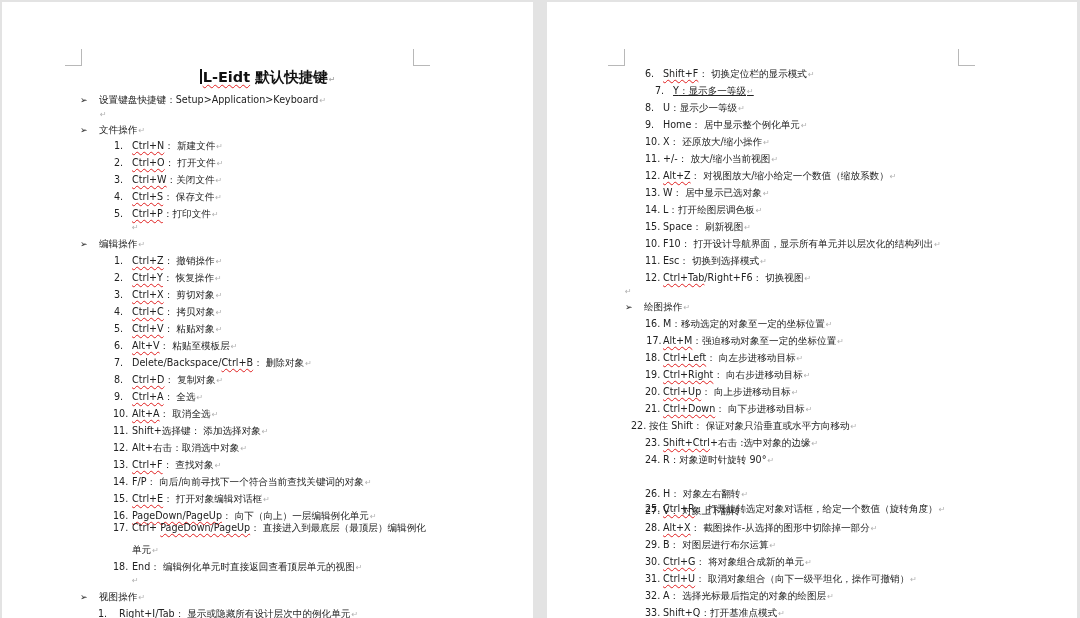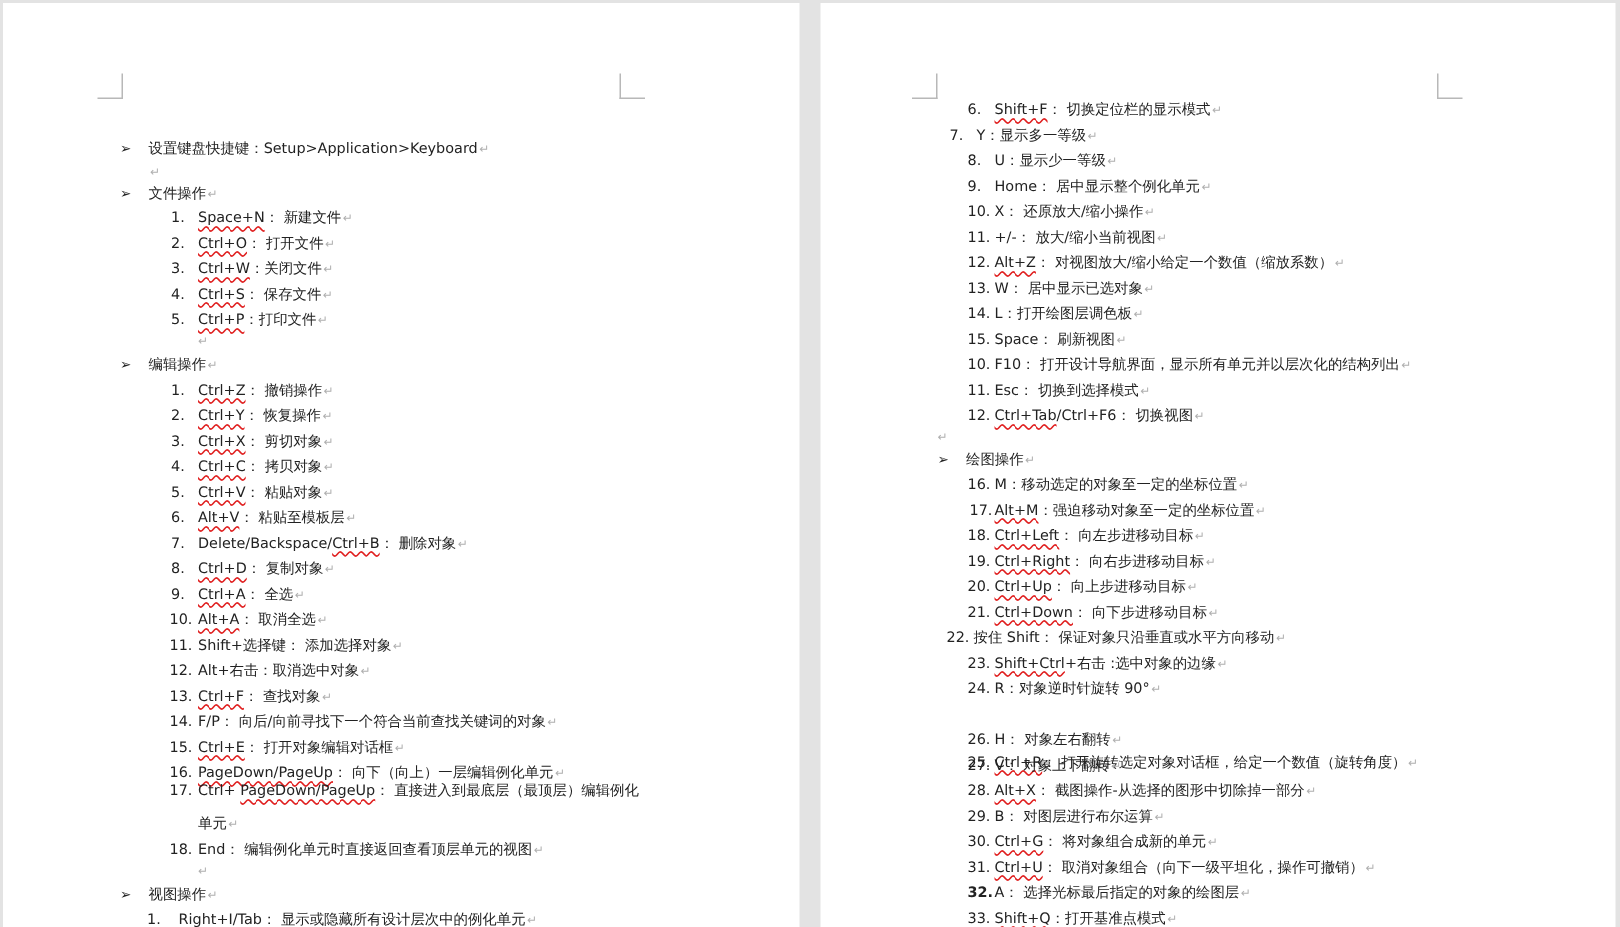--- a/index.html
+++ b/index.html
@@ -31,27 +31,30 @@
   .bullet { position:absolute; font-size:9px; color:#222; }
   .num { display:inline-block; }
   .empty-para { position:absolute; color:#b0b0b0; font-size:8px; }
 </style>
 </head>
 <body>
 
 <div class="page" id="page-left">
   <div class="corner tl" style="left:63px; top:47px;"></div>
   <div class="corner tr" style="left:411px; top:47px;"></div>
+  <div class="doc-title">
+    <span class="cursor-bar"></span><span class="wavy">L-Eidt</span><span> 默认快捷键</span><span class="pmark">↵</span>
+  </div>
   <div id="left-content">
       <div class="bullet" style="left: 78px; top: 93px;">➢</div>
       <div class="line" style="left: 97px; top: 92px;"><span>设置键盘快捷键：Setup&gt;Application&gt;Keyboard</span><span class="pmark">↵</span></div>
       <div class="empty-para" style="left: 98px; top: 108px;">↵</div>
       <div class="bullet" style="left: 78px; top: 123px;">➢</div>
       <div class="line" style="left: 97px; top: 122px;"><span>文件操作</span><span class="pmark">↵</span></div>
-      <div class="line" style="left: 112px; top: 138px;"><span class="num" style="width: 18px;">1.</span><span class="wavy">Space+N</span><span>：  新建文件</span><span class="pmark">↵</span></div>
+      <div class="line" style="left: 112px; top: 138px;"><span class="num" style="width: 18px;">1.</span><span class="wavy">Ctrl+N</span><span>：  新建文件</span><span class="pmark">↵</span></div>
       <div class="line" style="left: 112px; top: 155px;"><span class="num" style="width: 18px;">2.</span><span class="wavy">Ctrl+O</span><span>：  打开文件</span><span class="pmark">↵</span></div>
       <div class="line" style="left: 112px; top: 172px;"><span class="num" style="width: 18px;">3.</span><span class="wavy">Ctrl+W</span><span>：关闭文件</span><span class="pmark">↵</span></div>
       <div class="line" style="left: 112px; top: 189px;"><span class="num" style="width: 18px;">4.</span><span class="wavy">Ctrl+S</span><span>：  保存文件</span><span class="pmark">↵</span></div>
       <div class="line" style="left: 112px; top: 206px;"><span class="num" style="width: 18px;">5.</span><span class="wavy">Ctrl+P</span><span>：打印文件</span><span class="pmark">↵</span></div>
       <div class="empty-para" style="left: 130px; top: 221px;">↵</div>
       <div class="bullet" style="left: 78px; top: 237px;">➢</div>
       <div class="line" style="left: 97px; top: 236px;"><span>编辑操作</span><span class="pmark">↵</span></div>
       <div class="line" style="left: 112px; top: 253px;"><span class="num" style="width: 18px;">1.</span><span class="wavy">Ctrl+Z</span><span>：  撤销操作</span><span class="pmark">↵</span></div>
       <div class="line" style="left: 112px; top: 270px;"><span class="num" style="width: 18px;">2.</span><span class="wavy">Ctrl+Y</span><span>：  恢复操作</span><span class="pmark">↵</span></div>
       <div class="line" style="left: 112px; top: 287px;"><span class="num" style="width: 18px;">3.</span><span class="wavy">Ctrl+X</span><span>：  剪切对象</span><span class="pmark">↵</span></div>
@@ -76,47 +79,47 @@
       <div class="line" style="left: 97px; top: 589px;"><span>视图操作</span><span class="pmark">↵</span></div>
       <div class="line" style="left: 96px; top: 606px;"><span class="num" style="width: 21px;">1.</span><span class="wavy">Right+I</span><span>/Tab</span><span>：  显示或隐藏所有设计层次中的例化单元</span><span class="pmark">↵</span></div>
     </div>
 </div>
 
 <div class="page" id="page-right">
   <div class="corner tl" style="left:61px; top:47px;"></div>
   <div class="corner tr" style="left:411px; top:47px;"></div>
   <div id="right-content">
       <div class="line" style="left: 98px; top: 66px;"><span class="num" style="width: 18px;">6.</span><span class="wavy">Shift+F</span><span>：  切换定位栏的显示模式</span><span class="pmark">↵</span></div>
-      <div class="line" style="left: 86px; top: 83px;"><span class="num" style="width: 18px;">7.</span><span>Y</span><span>：显示多一等级</span><span class="pmark">↵</span></div>
+      <div class="line" style="left: 108px; top: 83px; text-decoration: underline;"><span class="num" style="width: 18px;">7.</span><span>Y</span><span>：显示多一等级</span><span class="pmark">↵</span></div>
       <div class="line" style="left: 98px; top: 100px;"><span class="num" style="width: 18px;">8.</span><span>U</span><span>：显示少一等级</span><span class="pmark">↵</span></div>
       <div class="line" style="left: 98px; top: 117px;"><span class="num" style="width: 18px;">9.</span><span>Home</span><span>：  居中显示整个例化单元</span><span class="pmark">↵</span></div>
       <div class="line" style="left: 98px; top: 134px;"><span class="num" style="width: 18px;">10.</span><span>X</span><span>：  还原放大/缩小操作</span><span class="pmark">↵</span></div>
       <div class="line" style="left: 98px; top: 151px;"><span class="num" style="width: 18px;">11.</span><span>+/-</span><span>：  放大/缩小当前视图</span><span class="pmark">↵</span></div>
       <div class="line" style="left: 98px; top: 168px;"><span class="num" style="width: 18px;">12.</span><span class="wavy">Alt+Z</span><span>：  对视图放大/缩小给定一个数值（缩放系数）</span><span class="pmark">↵</span></div>
       <div class="line" style="left: 98px; top: 185px;"><span class="num" style="width: 18px;">13.</span><span>W</span><span>：  居中显示已选对象</span><span class="pmark">↵</span></div>
       <div class="line" style="left: 98px; top: 202px;"><span class="num" style="width: 18px;">14.</span><span>L</span><span>：打开绘图层调色板</span><span class="pmark">↵</span></div>
       <div class="line" style="left: 98px; top: 219px;"><span class="num" style="width: 18px;">15.</span><span>Space</span><span>：  刷新视图</span><span class="pmark">↵</span></div>
       <div class="line" style="left: 98px; top: 236px;"><span class="num" style="width: 18px;">10.</span><span>F10</span><span>：  打开设计导航界面，显示所有单元并以层次化的结构列出</span><span class="pmark">↵</span></div>
       <div class="line" style="left: 98px; top: 253px;"><span class="num" style="width: 18px;">11.</span><span>Esc</span><span>：  切换到选择模式</span><span class="pmark">↵</span></div>
-      <div class="line" style="left: 98px; top: 270px;"><span class="num" style="width: 18px;">12.</span><span class="wavy">Ctrl+Tab</span><span>/Ctrl+F6</span><span>：  切换视图</span><span class="pmark">↵</span></div>
+      <div class="line" style="left: 98px; top: 270px;"><span class="num" style="width: 18px;">12.</span><span class="wavy">Ctrl+Tab</span><span>/Right+F6</span><span>：  切换视图</span><span class="pmark">↵</span></div>
       <div class="empty-para" style="left: 78px; top: 285px;">↵</div>
       <div class="bullet" style="left: 78px; top: 300px;">➢</div>
       <div class="line" style="left: 97px; top: 299px;"><span>绘图操作</span><span class="pmark">↵</span></div>
       <div class="line" style="left: 98px; top: 316px;"><span class="num" style="width: 18px;">16.</span><span>M</span><span>：移动选定的对象至一定的坐标位置</span><span class="pmark">↵</span></div>
       <div class="line" style="left: 98px; top: 333px; text-align: center;"><span class="num" style="width: 18px;">17.</span><span class="wavy">Alt+M</span><span>：强迫移动对象至一定的坐标位置</span><span class="pmark">↵</span></div>
       <div class="line" style="left: 98px; top: 350px;"><span class="num" style="width: 18px;">18.</span><span class="wavy">Ctrl+Left</span><span>：  向左步进移动目标</span><span class="pmark">↵</span></div>
       <div class="line" style="left: 98px; top: 367px;"><span class="num" style="width: 18px;">19.</span><span class="wavy">Ctrl+Right</span><span>：  向右步进移动目标</span><span class="pmark">↵</span></div>
       <div class="line" style="left: 98px; top: 384px;"><span class="num" style="width: 18px;">20.</span><span class="wavy">Ctrl+Up</span><span>：  向上步进移动目标</span><span class="pmark">↵</span></div>
       <div class="line" style="left: 98px; top: 401px;"><span class="num" style="width: 18px;">21.</span><span class="wavy">Ctrl+Down</span><span>：  向下步进移动目标</span><span class="pmark">↵</span></div>
       <div class="line" style="left: 84px; top: 418px;"><span class="num" style="width: 18px;">22.</span><span>按住 Shift</span><span>：  保证对象只沿垂直或水平方向移动</span><span class="pmark">↵</span></div>
       <div class="line" style="left: 98px; top: 435px;"><span class="num" style="width: 18px;">23.</span><span class="wavy">Shift+Ctrl</span><span>+右击</span><span> :选中对象的边缘</span><span class="pmark">↵</span></div>
       <div class="line" style="left: 98px; top: 452px;"><span class="num" style="width: 18px;">24.</span><span>R</span><span>：对象逆时针旋转 90°</span><span class="pmark">↵</span></div>
       <div class="line" style="left: 98px; top: 469px;"><span class="num" style="width: 18px; margin-top: 32px;">25.</span><span class="wavy">Ctrl+R</span><span>：  打开旋转选定对象对话框，给定一个数值（旋转角度）</span><span class="pmark">↵</span></div>
       <div class="line" style="left: 98px; top: 486px;"><span class="num" style="width: 18px;">26.</span><span>H</span><span>：  对象左右翻转</span><span class="pmark">↵</span></div>
       <div class="line" style="left: 98px; top: 503px;"><span class="num" style="width: 18px;">27.</span><span>V</span><span>：  对象上下翻转</span><span class="pmark">↵</span></div>
       <div class="line" style="left: 98px; top: 520px;"><span class="num" style="width: 18px;">28.</span><span class="wavy">Alt+X</span><span>：  截图操作-从选择的图形中切除掉一部分</span><span class="pmark">↵</span></div>
       <div class="line" style="left: 98px; top: 537px;"><span class="num" style="width: 18px;">29.</span><span>B</span><span>：  对图层进行布尔运算</span><span class="pmark">↵</span></div>
       <div class="line" style="left: 98px; top: 554px;"><span class="num" style="width: 18px;">30.</span><span class="wavy">Ctrl+G</span><span>：  将对象组合成新的单元</span><span class="pmark">↵</span></div>
       <div class="line" style="left: 98px; top: 571px;"><span class="num" style="width: 18px;">31.</span><span class="wavy">Ctrl+U</span><span>：  取消对象组合（向下一级平坦化，操作可撤销）</span><span class="pmark">↵</span></div>
-      <div class="line" style="left: 98px; top: 588px;"><span class="num" style="width: 18px; font-weight: bold;">32.</span><span>A</span><span>：  选择光标最后指定的对象的绘图层</span><span class="pmark">↵</span></div>
+      <div class="line" style="left: 98px; top: 588px;"><span class="num" style="width: 18px;">32.</span><span>A</span><span>：  选择光标最后指定的对象的绘图层</span><span class="pmark">↵</span></div>
       <div class="line" style="left: 98px; top: 605px;"><span class="num" style="width: 18px;">33.</span><span class="wavy">Shift+Q</span><span>：打开基准点模式</span><span class="pmark">↵</span></div>
     </div>
 </div>
 
 </body></html>

